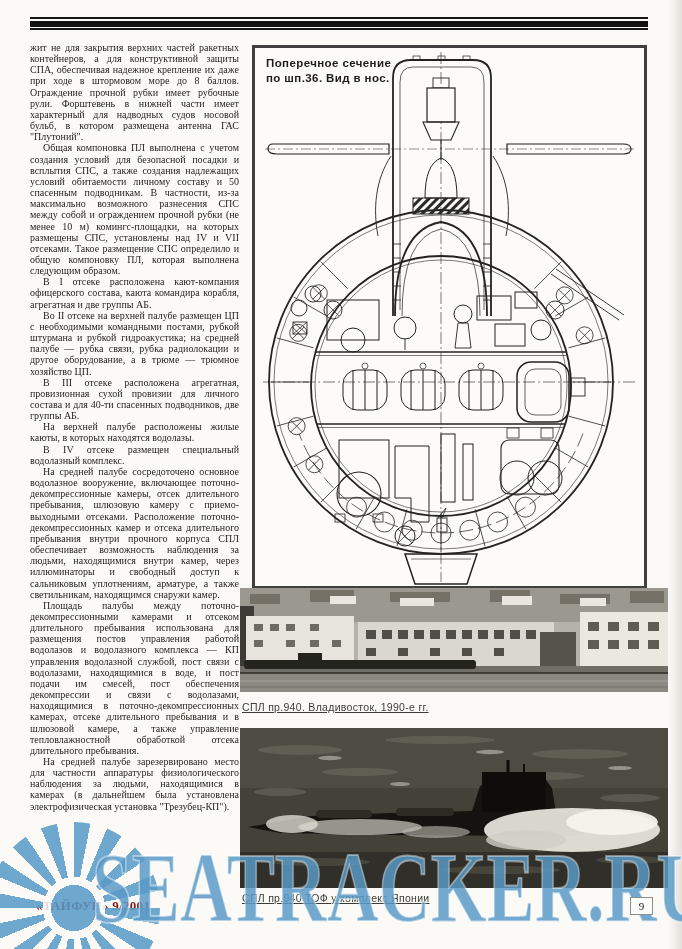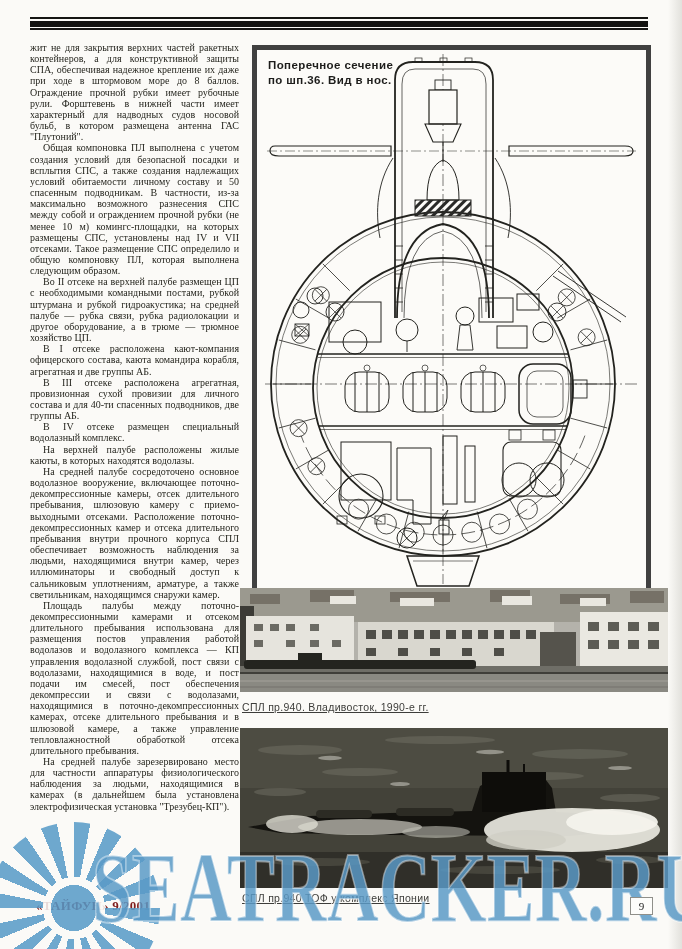--- a/index.html
+++ b/index.html
@@ -9,21 +9,21 @@
   .rule-band{position:absolute;left:30px;top:17px;width:618px;}
   .rule-thin{height:0;border-top:2px solid #151513;}
   .rule-thick{height:6px;background:#121210;margin:1.5px 0;}
   
   .article{position:absolute;left:30px;top:42px;width:209px;
            font-size:10px;line-height:11.15px;text-align:justify;color:#26261f;}
   .article p{margin:0;text-indent:13px;}
   .article p.cont{text-indent:0;}
   
   .diagram{position:absolute;left:252px;top:45px;width:389px;height:538px;
-           background:#fcfbf8;border:5px solid #404040;}
+           background:#fcfbf8;border:3px solid #404040;}
   .diagram-caption{position:absolute;left:11px;top:8px;font-family:"Liberation Sans",sans-serif;
            font-weight:bold;font-size:11.5px;line-height:15px;letter-spacing:.4px;color:#1d1d1b;}
   .diagram svg{position:absolute;left:0;top:0;}
   
   .photo1{position:absolute;left:240px;top:588px;width:428px;height:104px;}
   .photo2{position:absolute;left:240px;top:728px;width:428px;height:160px;}
   .photo-caption{position:absolute;font-family:"Liberation Sans",sans-serif;
            font-size:10.5px;color:#3d3d3a;letter-spacing:.3px;text-decoration:underline;}
   .cap1{left:242px;top:701px;}
   .cap2{left:242px;top:892px;z-index:3;}
@@ -54,25 +54,25 @@
 
   <div class="rule-band">
     <div class="rule-thin"></div>
     <div class="rule-thick"></div>
     <div class="rule-thin"></div>
   </div>
 
   <div class="article">
     <p class="cont">жит не для закрытия верхних частей ракетных контейнеров, а для конструктивной защиты СПА, обеспечивая надежное крепление их даже при ходе в штормовом море до 8 баллов. Ограждение прочной рубки имеет рубочные рули. Форштевень в нижней части имеет характерный для надводных судов носовой бульб, в котором размещена антенна ГАС "Плутоний".</p>
     <p>Общая компоновка ПЛ выполнена с учетом создания условий для безопасной посадки и всплытия СПС, а также создания надлежащих условий обитаемости личному составу и 50 спасенным подводникам. В частности, из-за максимально возможного разнесения СПС между собой и ограждением прочной рубки (не менее 10 м) комингс-площадки, на которых размещены СПС, установлены над IV и VII отсеками. Такое размещение СПС определило и общую компоновку ПЛ, которая выполнена следующим образом.</p>
+    <p>В I отсеке расположена кают-компания офицерского состава, каюта командира корабля, агрегатная и две группы АБ.</p>
     <p>Во II отсеке на верхней палубе размещен ЦП с необходимыми командными постами, рубкой штурмана и рубкой гидроакустика; на средней палубе — рубка связи, рубка радиолокации и другое оборудование, а в трюме — трюмное хозяйство ЦП.</p>
-    <p>В I отсеке расположена кают-компания офицерского состава, каюта командира корабля, агрегатная и две группы АБ.</p>
     <p>В III отсеке расположена агрегатная, провизионная сухой провизии для личного состава и для 40-ти спасенных подводников, две группы АБ.</p>
+    <p>На верхней палубе расположены жилые каюты, в которых находятся водолазы.</p>
     <p>В IV отсеке размещен специальный водолазный комплекс.</p>
-    <p>На верхней палубе расположены жилые каюты, в которых находятся водолазы.</p>
     <p>На средней палубе сосредоточено основное водолазное вооружение, включающее поточно-декомпрессионные камеры, отсек длительного пребывания, шлюзовую камеру с приемо-выходными отсеками. Расположение поточно-декомпрессионных камер и отсека длительного пребывания внутри прочного корпуса СПЛ обеспечивает возможность наблюдения за людьми, находящимися внутри камер, через иллюминаторы и свободный доступ к сальниковым уплотнениям, арматуре, а также светильникам, находящимся снаружи камер.</p>
     <p>Площадь палубы между поточно-декомпрессионными камерами и отсеком длительного пребывания использована для размещения постов управления работой водолазов и водолазного комплекса — КП управления водолазной службой, пост связи с водолазами, находящимися в воде, и пост подачи им смесей, пост обеспечения декомпрессии и связи с водолазами, находящимися в поточно-декомпрессионных камерах, отсеке длительного пребывания и в шлюзовой камере, а также управление тепловлажностной обработкой отсека длительного пребывания.</p>
     <p>На средней палубе зарезервировано место для частности аппаратуры физиологического наблюдения за людьми, находящимися в камерах (в дальнейшем была установлена электрофизическая установка "Трезубец-КП").</p>
   </div>
 
   <div class="diagram">
     <svg width="389" height="538" viewBox="0 0 389 538">
       <defs>
         <pattern id="hb" width="6" height="6" patternUnits="userSpaceOnUse" patternTransform="rotate(45)">
           <rect width="3" height="6" fill="#2a2a28"></rect>

